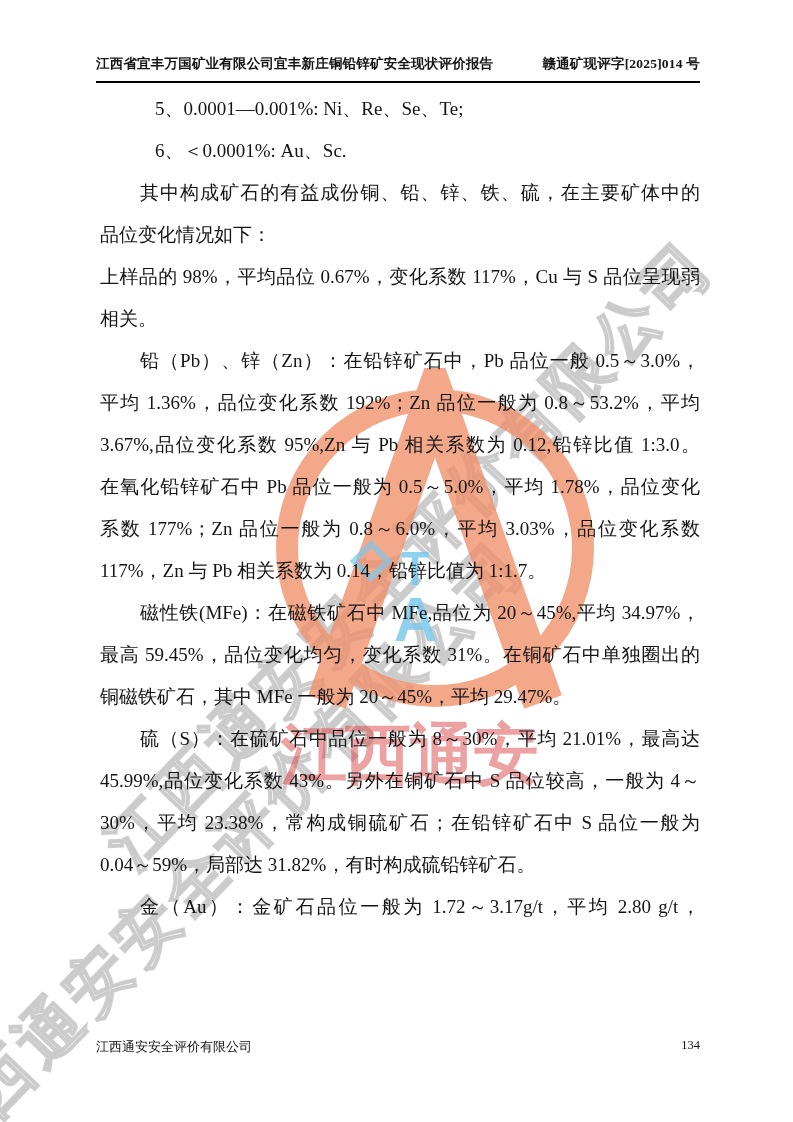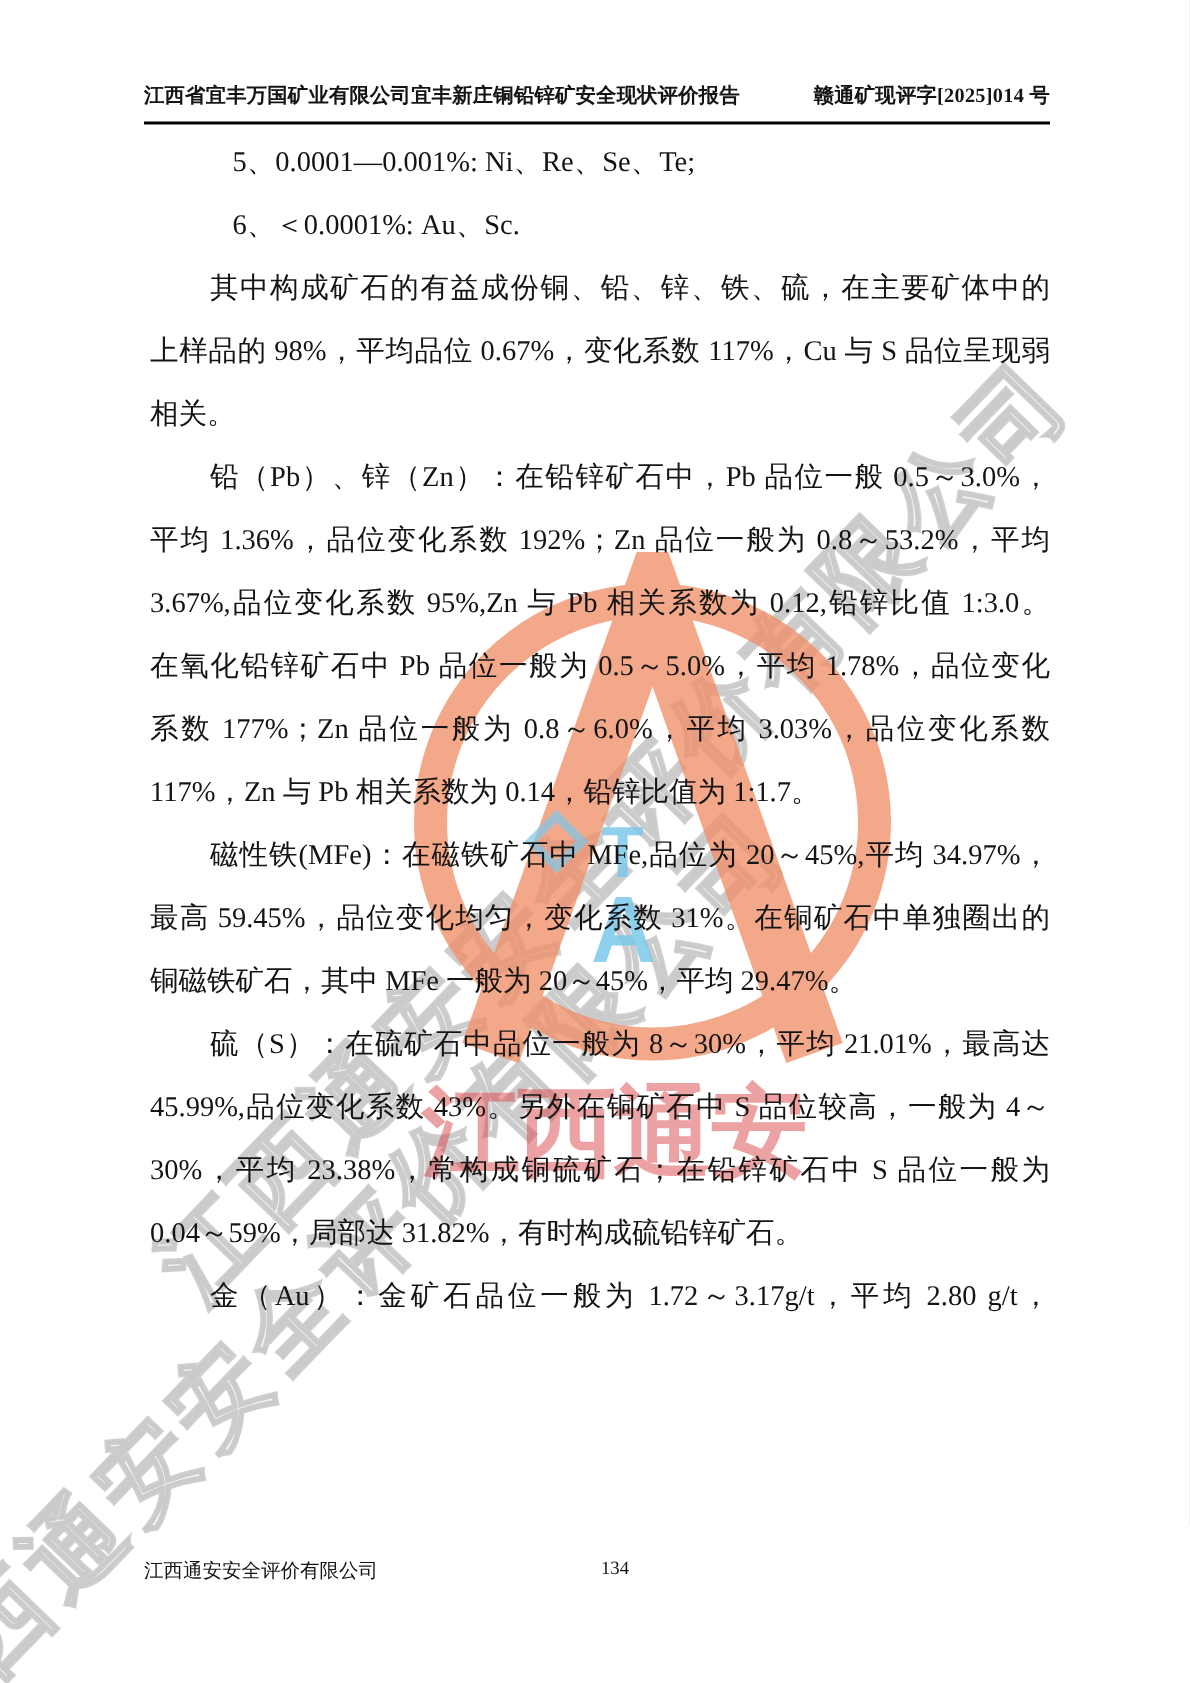--- a/index.html
+++ b/index.html
@@ -21,21 +21,21 @@
     font-size:19px; z-index:5;
   }
   .line { height:42px; line-height:42px; overflow:hidden; }
   .line.justify { text-align:justify; text-align-last:justify; }
   
   .ftr {
     position:absolute; left:96px; top:1038px; width:604px;
     font-size:13px; z-index:5;
   }
   .ftr .company { position:absolute; left:0; top:0; }
-  .ftr .pagenum { position:absolute; left:12px; width:100%; text-align:center; top:0; font-size:12.5px; }
+  .ftr .pagenum { position:absolute; left:0; width:100%; text-align:right; top:0; font-size:12.5px; }
   
   .wm { pointer-events:none; }
   .wm-gray {
     position:absolute; z-index:1;
     font-size:64px; font-weight:bold; letter-spacing:6px; white-space:nowrap;
     color:rgba(205,205,205,0.18);
     -webkit-text-stroke:2px rgba(150,150,150,0.45);
     transform:rotate(-46deg); transform-origin:0 50%;
   }
   .wm-gray.l1 { left:118px; top:812px; }
@@ -76,20 +76,21 @@
 
   <div class="hdr">
     <span>江西省宜丰万国矿业有限公司宜丰新庄铜铅锌矿安全现状评价报告</span>
     <span>赣通矿现评字[2025]014 号</span>
   </div>
 
   <div class="body-text" id="body-text">
       <div class="line" style="text-indent: 55px;">5、0.0001—0.001%: Ni、Re、Se、Te;</div>
       <div class="line" style="text-indent: 55px;">6、＜0.0001%: Au、Sc.</div>
       <div class="line justify" style="text-indent: 40px;">其中构成矿石的有益成份铜、铅、锌、铁、硫，在主要矿体中的</div>
+      <div class="line" style="text-indent: 0px;">品位变化情况如下：</div>
       <div class="line justify" style="text-indent: 0px;">上样品的 98%，平均品位 0.67%，变化系数 117%，Cu 与 S 品位呈现弱</div>
       <div class="line" style="text-indent: 0px;">相关。</div>
       <div class="line justify" style="text-indent: 40px;">铅（Pb）、锌（Zn）：在铅锌矿石中，Pb 品位一般 0.5～3.0%，</div>
       <div class="line justify" style="text-indent: 0px;">平均 1.36%，品位变化系数 192%；Zn 品位一般为 0.8～53.2%，平均</div>
       <div class="line justify" style="text-indent: 0px;">3.67%,品位变化系数 95%,Zn 与 Pb 相关系数为 0.12,铅锌比值 1:3.0。</div>
       <div class="line justify" style="text-indent: 0px;">在氧化铅锌矿石中 Pb 品位一般为 0.5～5.0%，平均 1.78%，品位变化</div>
       <div class="line justify" style="text-indent: 0px;">系数 177%；Zn 品位一般为 0.8～6.0%，平均 3.03%，品位变化系数</div>
       <div class="line" style="text-indent: 0px;">117%，Zn 与 Pb 相关系数为 0.14，铅锌比值为 1:1.7。</div>
       <div class="line justify" style="text-indent: 40px;">磁性铁(MFe)：在磁铁矿石中 MFe,品位为 20～45%,平均 34.97%，</div>
       <div class="line justify" style="text-indent: 0px;">最高 59.45%，品位变化均匀，变化系数 31%。在铜矿石中单独圈出的</div>

